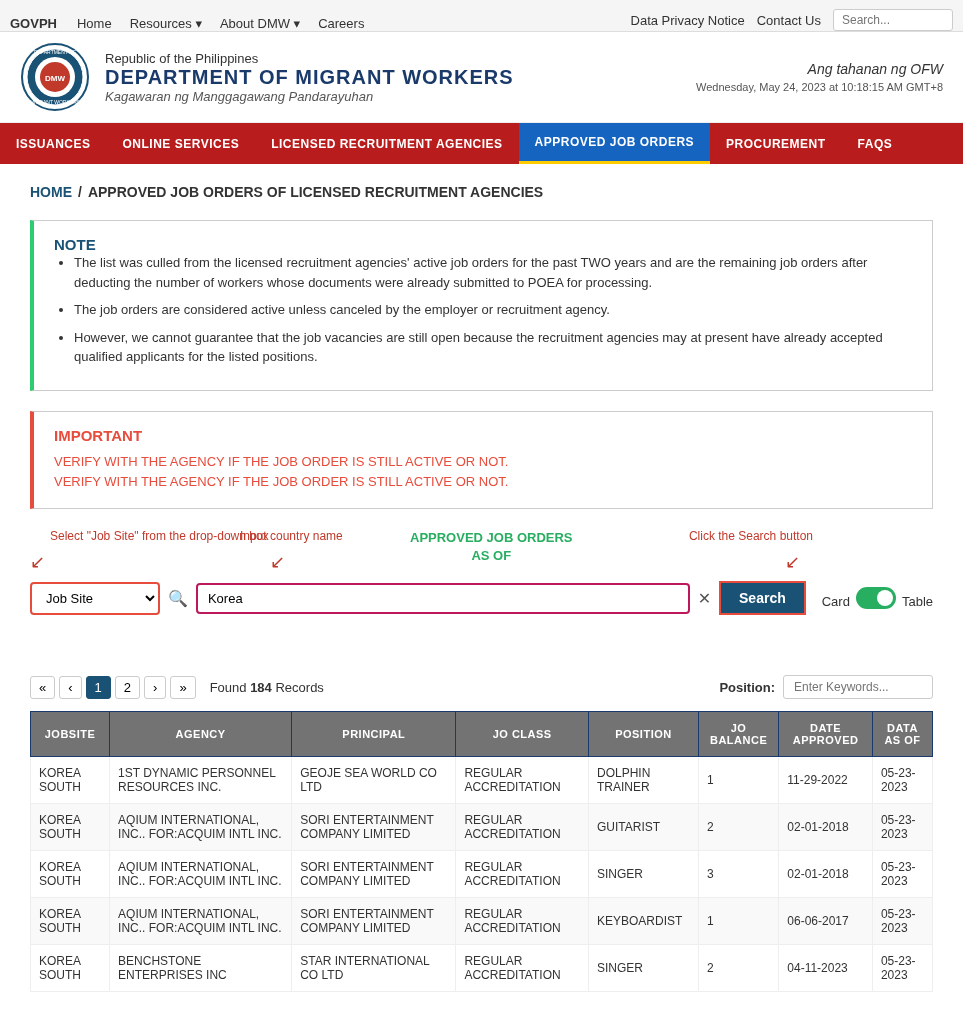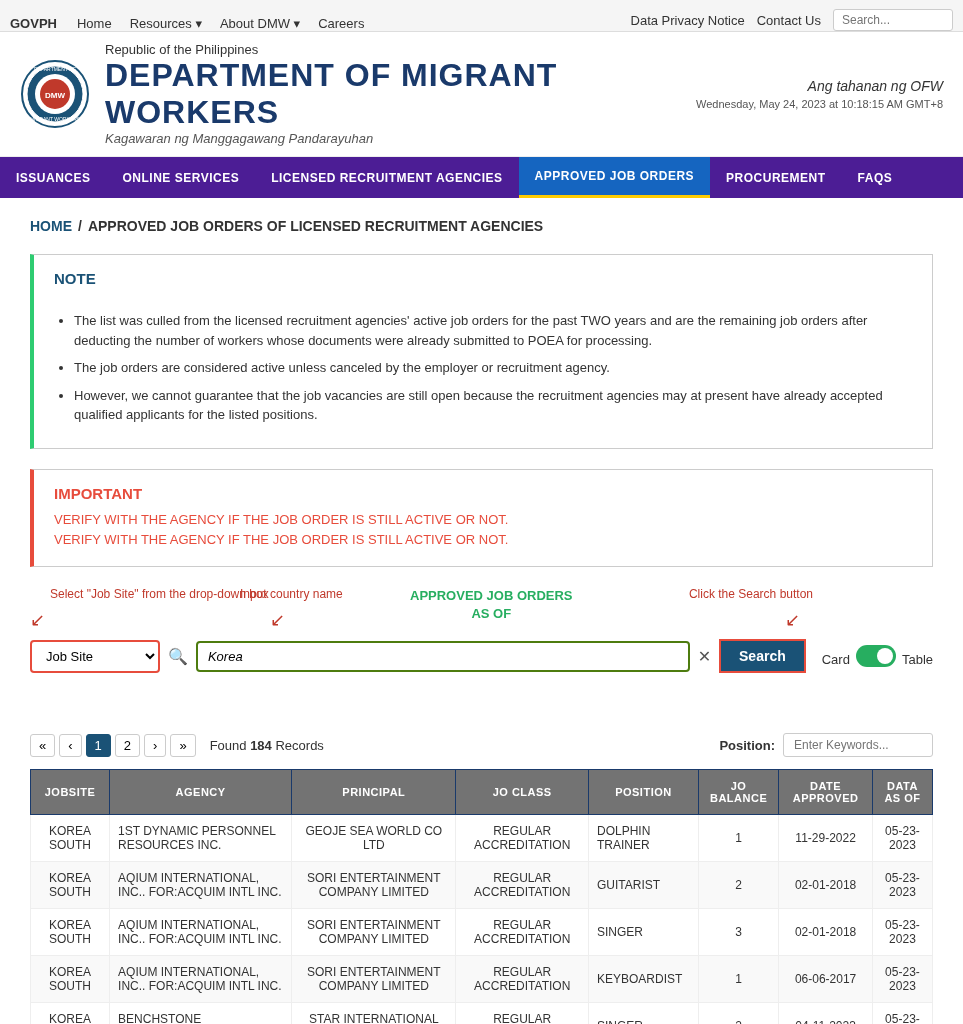--- a/index.html
+++ b/index.html
@@ -62,21 +62,21 @@
       height: 70px;
       margin-right: 15px;
     }
     .header-logo svg { width: 70px; height: 70px; }
     .header-text { flex: 1; }
     .header-text .republic {
       font-size: 13px;
       color: #333;
     }
     .header-text .dept-name {
-      font-size: 32px;
+      font-size: 20px;
       font-weight: bold;
       color: #1a3a6b;
       letter-spacing: 1px;
       text-transform: uppercase;
     }
     .header-text .kagawaran {
       font-size: 13px;
       color: #555;
       font-style: italic;
     }
@@ -89,21 +89,21 @@
       color: #333;
     }
     .header-right .date-time {
       font-size: 11px;
       color: #555;
       margin-top: 4px;
     }
 
     
     .main-nav {
-      background: #4c1d95;
+      background: #b91c1c;
       display: flex;
       align-items: center;
     }
     .main-nav .nav-item {
       padding: 12px 16px;
       color: #fff;
       font-size: 12px;
       font-weight: bold;
       cursor: pointer;
       text-transform: uppercase;
@@ -142,21 +142,21 @@
       border: 1px solid #ccc;
       border-left: 4px solid #2ecc71;
       padding: 15px 20px;
       margin-bottom: 20px;
       background: #fff;
     }
     .note-box .note-title {
       font-weight: bold;
       color: #1a5276;
       font-size: 15px;
-      margin-bottom: 24px;
+      margin-bottom: 0;
     }
     .note-box ul {
       padding-left: 20px;
     }
     .note-box ul li {
       margin-bottom: 8px;
       line-height: 1.5;
       color: #333;
       font-size: 13px;
     }
@@ -193,26 +193,25 @@
       border-radius: 4px;
       width: 130px;
       background: #fff;
       cursor: pointer;
     }
     .search-icon-box {
       color: #555;
       font-size: 16px;
     }
     .country-input {
-      border: 2px solid #4d7c0f;
+      border: 2px solid #be185d;
       padding: 6px 10px;
       font-size: 13px;
       border-radius: 4px;
       flex: 1;
-      font-style: italic;
     }
     .clear-btn {
       background: none;
       border: none;
       font-size: 16px;
       cursor: pointer;
       color: #555;
     }
     .search-btn {
       background: #1a5276;
@@ -311,21 +310,21 @@
       font-size: 11px;
       letter-spacing: 0.5px;
       border: 1px solid #1a3a6b;
     }
     .data-table tbody tr {
       border-bottom: 1px solid #ddd;
     }
     .data-table tbody tr:nth-child(even) { background: #f9f9f9; }
     .data-table tbody td {
       padding: 9px 8px;
-      text-align: center;
+      text-align: left;
       border: 1px solid #eee;
       vertical-align: middle;
       font-size: 12px;
     }
     .data-table tbody td.agency-col { text-align: left; }
     .data-table tbody td.position-col { text-align: left; }
   </style>
 </head>
 <body>
 

